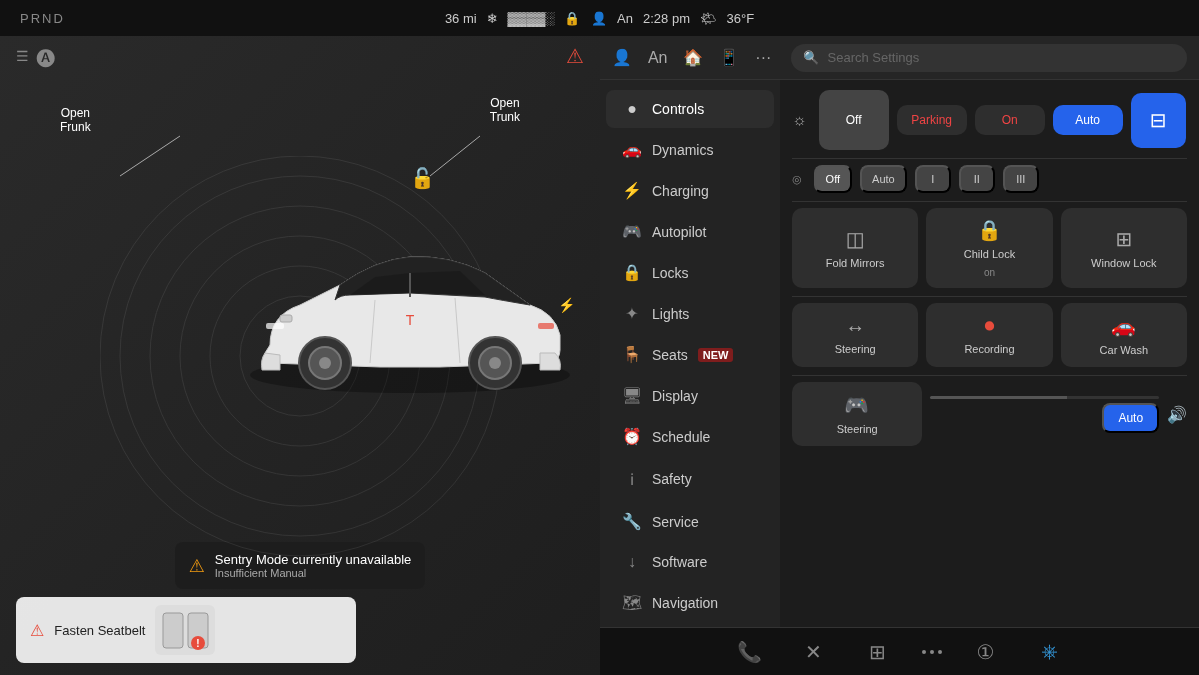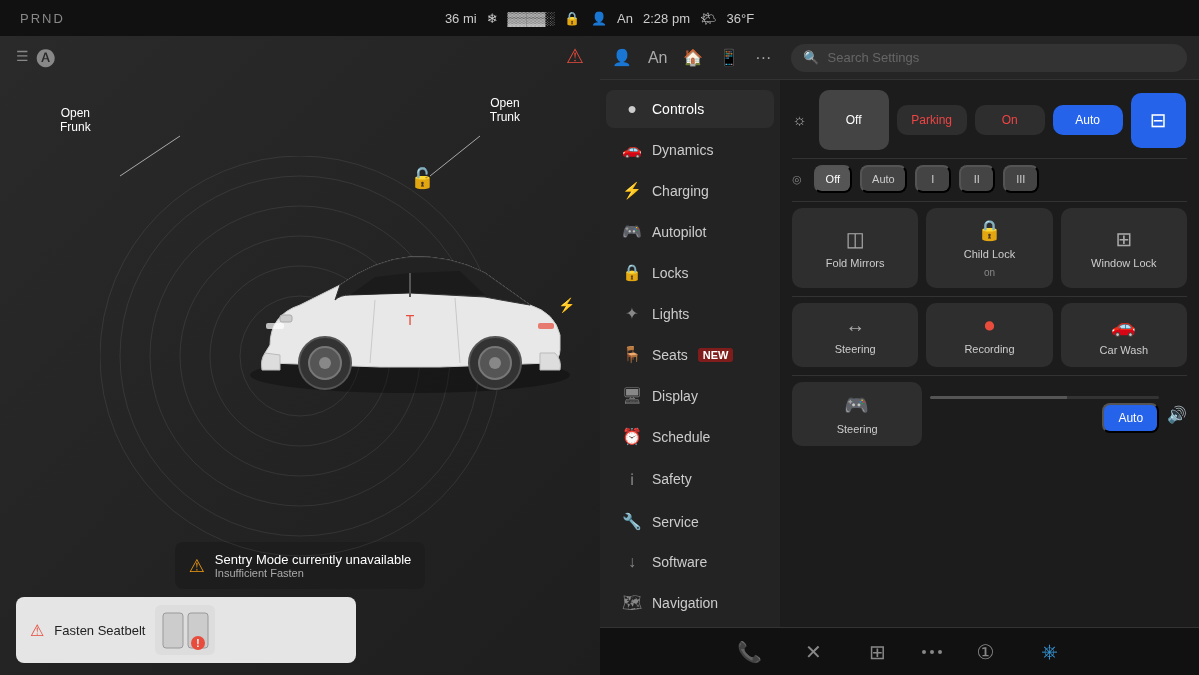--- a/index.html
+++ b/index.html
@@ -494,21 +494,21 @@
 
         <rect x="60" y="110" width="12" height="7" rx="2" fill="#ccc" stroke="#aaa" stroke-width="1"></rect>
       </svg>
     </div>
 
     <div class="bottom-notifications">
       <div class="sentry-notification">
         <span class="warn-icon">⚠</span>
         <div>
           <div class="sentry-main">Sentry Mode currently unavailable</div>
-          <div class="sentry-sub">Insufficient Fasten</div>
+          <div class="sentry-sub">Insufficient Manual</div>
         </div>
       </div>
 
       <div class="seatbelt-notification">
         <span class="seatbelt-icon">⚠</span>
         <span>Fasten Seatbelt</span>
 
         <div class="seatbelt-img">
           <svg width="55" height="45" viewBox="0 0 55 45">
             <rect x="5" y="5" width="20" height="35" rx="3" fill="#ccc" stroke="#999" stroke-width="1"></rect>

